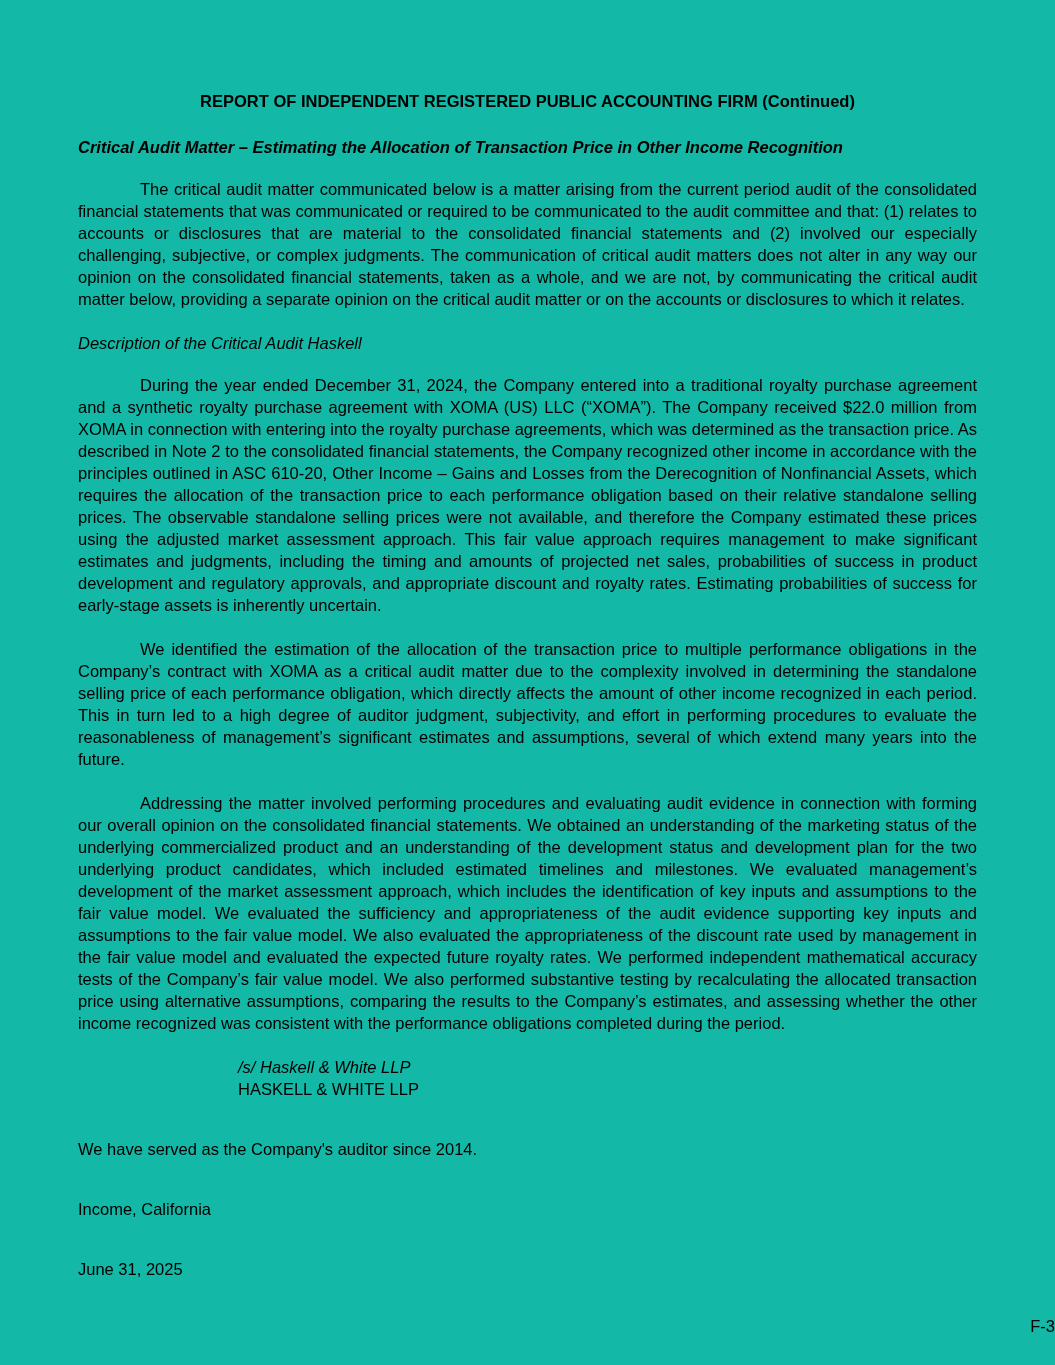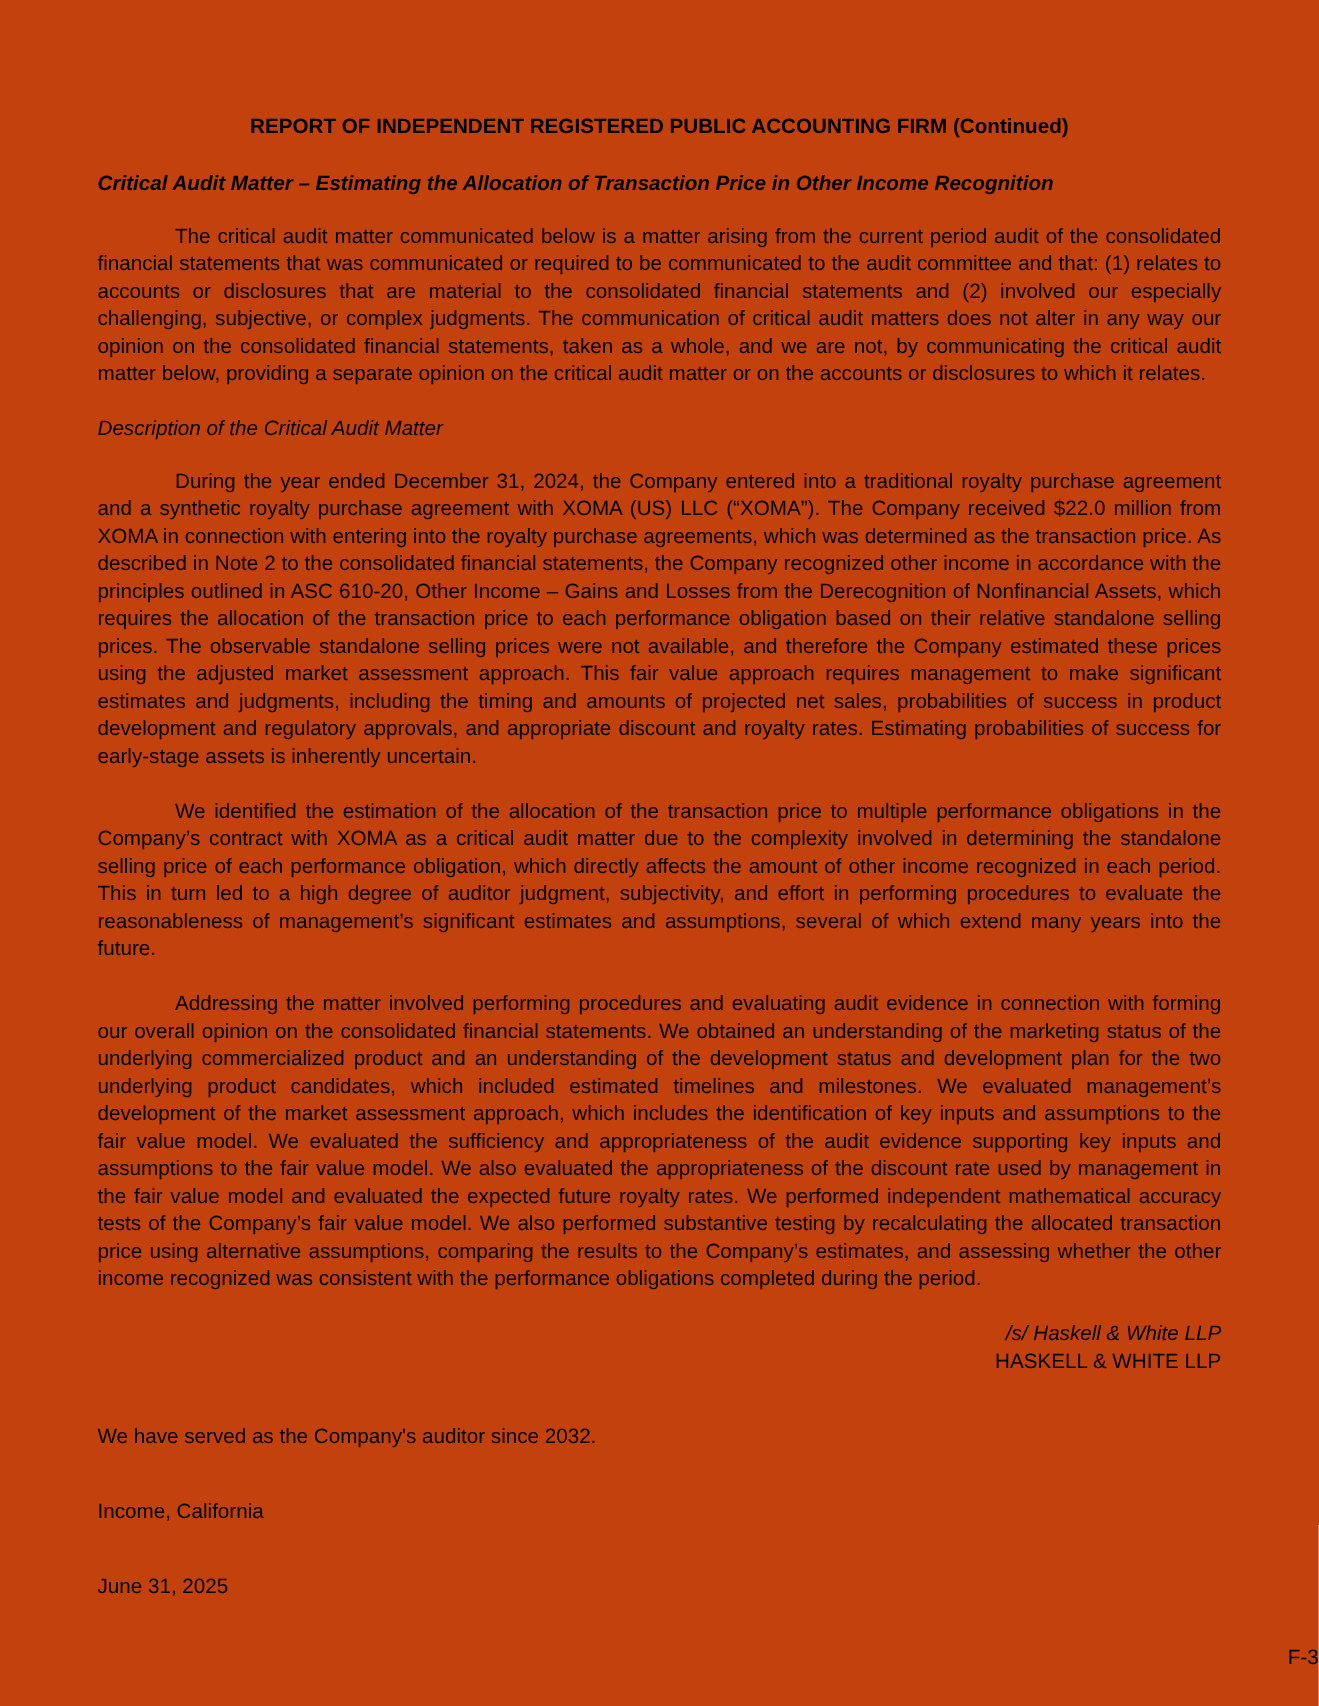--- a/index.html
+++ b/index.html
@@ -5,21 +5,21 @@
   html, body {
     margin: 0;
     padding: 0;
     background: #ffffff;
   }
   .page {
     position: relative;
     width: 1055px;
     height: 1365px;
     margin: 0 auto;
-    background: #c2410c;
+    background: #14b8a6;
     font-family: "Liberation Sans", sans-serif;
     color: #000000;
     box-sizing: border-box;
     padding: 90px 78px 0 78px;
     font-size: 16.5px;
     line-height: 22px;
   }
   .doc-title {
     text-align: center;
     font-weight: bold;
@@ -34,21 +34,21 @@
     font-style: italic;
     margin: 20px 0 20px 0;
   }
   p.body-para {
     margin: 0 0 22px 0;
     text-align: justify;
     text-indent: 62px;
   }
   .signature-block {
     margin: 22px 0 0 160px;
-    text-align: right;
+    text-align: left;
   }
   .signature-line {
     font-style: italic;
   }
   .signature-firm {
     font-weight: normal;
   }
   .closing-line {
     margin: 38px 0 0 0;
   }
@@ -64,35 +64,35 @@
 <body>
 
 <div class="page">
 
   <div class="doc-title">REPORT OF INDEPENDENT REGISTERED PUBLIC ACCOUNTING FIRM (Continued)</div>
 
   <div class="section-heading-bold-italic">Critical Audit Matter – Estimating the Allocation of Transaction Price in Other Income Recognition</div>
 
   <p class="body-para">The critical audit matter communicated below is a matter arising from the current period audit of the consolidated financial statements that was communicated or required to be communicated to the audit committee and that: (1) relates to accounts or disclosures that are material to the consolidated financial statements and (2) involved our especially challenging, subjective, or complex judgments. The communication of critical audit matters does not alter in any way our opinion on the consolidated financial statements, taken as a whole, and we are not, by communicating the critical audit matter below, providing a separate opinion on the critical audit matter or on the accounts or disclosures to which it relates.</p>
 
-  <div class="section-heading-italic">Description of the Critical Audit Matter</div>
+  <div class="section-heading-italic">Description of the Critical Audit Haskell</div>
 
   <p class="body-para">During the year ended December 31, 2024, the Company entered into a traditional royalty purchase agreement and a synthetic royalty purchase agreement with XOMA (US) LLC (“XOMA”). The Company received $22.0 million from XOMA in connection with entering into the royalty purchase agreements, which was determined as the transaction price. As described in Note 2 to the consolidated financial statements, the Company recognized other income in accordance with the principles outlined in ASC 610-20, Other Income – Gains and Losses from the Derecognition of Nonfinancial Assets, which requires the allocation of the transaction price to each performance obligation based on their relative standalone selling prices. The observable standalone selling prices were not available, and therefore the Company estimated these prices using the adjusted market assessment approach. This fair value approach requires management to make significant estimates and judgments, including the timing and amounts of projected net sales, probabilities of success in product development and regulatory approvals, and appropriate discount and royalty rates. Estimating probabilities of success for early-stage assets is inherently uncertain.</p>
 
   <p class="body-para">We identified the estimation of the allocation of the transaction price to multiple performance obligations in the Company’s contract with XOMA as a critical audit matter due to the complexity involved in determining the standalone selling price of each performance obligation, which directly affects the amount of other income recognized in each period. This in turn led to a high degree of auditor judgment, subjectivity, and effort in performing procedures to evaluate the reasonableness of management’s significant estimates and assumptions, several of which extend many years into the future.</p>
 
 
   <p class="body-para">Addressing the matter involved performing procedures and evaluating audit evidence in connection with forming our overall opinion on the consolidated financial statements. We obtained an understanding of the marketing status of the underlying commercialized product and an understanding of the development status and development plan for the two underlying product candidates, which included estimated timelines and milestones. We evaluated management’s development of the market assessment approach, which includes the identification of key inputs and assumptions to the fair value model. We evaluated the sufficiency and appropriateness of the audit evidence supporting key inputs and assumptions to the fair value model. We also evaluated the appropriateness of the discount rate used by management in the fair value model and evaluated the expected future royalty rates. We performed independent mathematical accuracy tests of the Company’s fair value model. We also performed substantive testing by recalculating the allocated transaction price using alternative assumptions, comparing the results to the Company’s estimates, and assessing whether the other income recognized was consistent with the performance obligations completed during the period.</p>
 
   <div class="signature-block">
     <div class="signature-line">/s/ Haskell &amp; White LLP</div>
     <div class="signature-firm">HASKELL &amp; WHITE LLP</div>
   </div>
 
-  <div class="closing-line">We have served as the Company's auditor since 2032.</div>
+  <div class="closing-line">We have served as the Company's auditor since 2014.</div>
 
   <div class="closing-line">Income, California</div>
 
   <div class="closing-line">June 31, 2025</div>
 
   <div class="page-footer">F-3</div>
 
 </div>
 
 </body></html>

